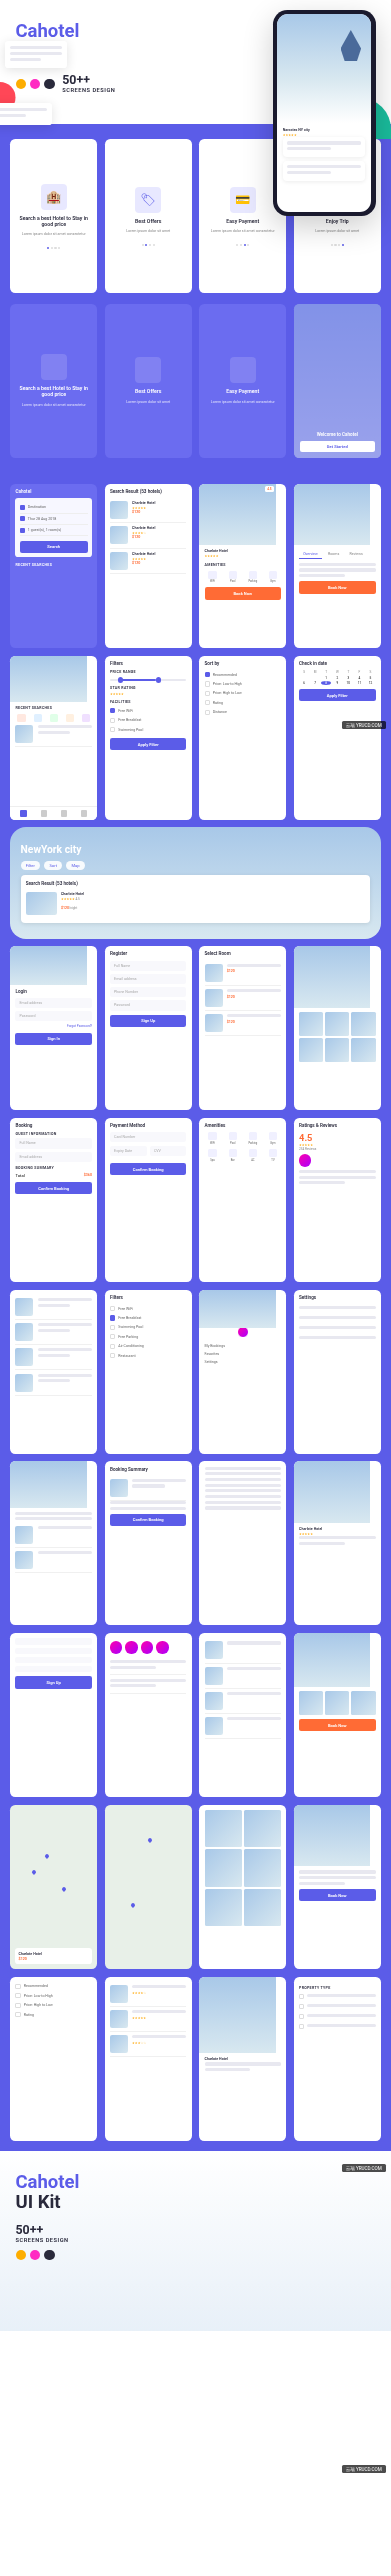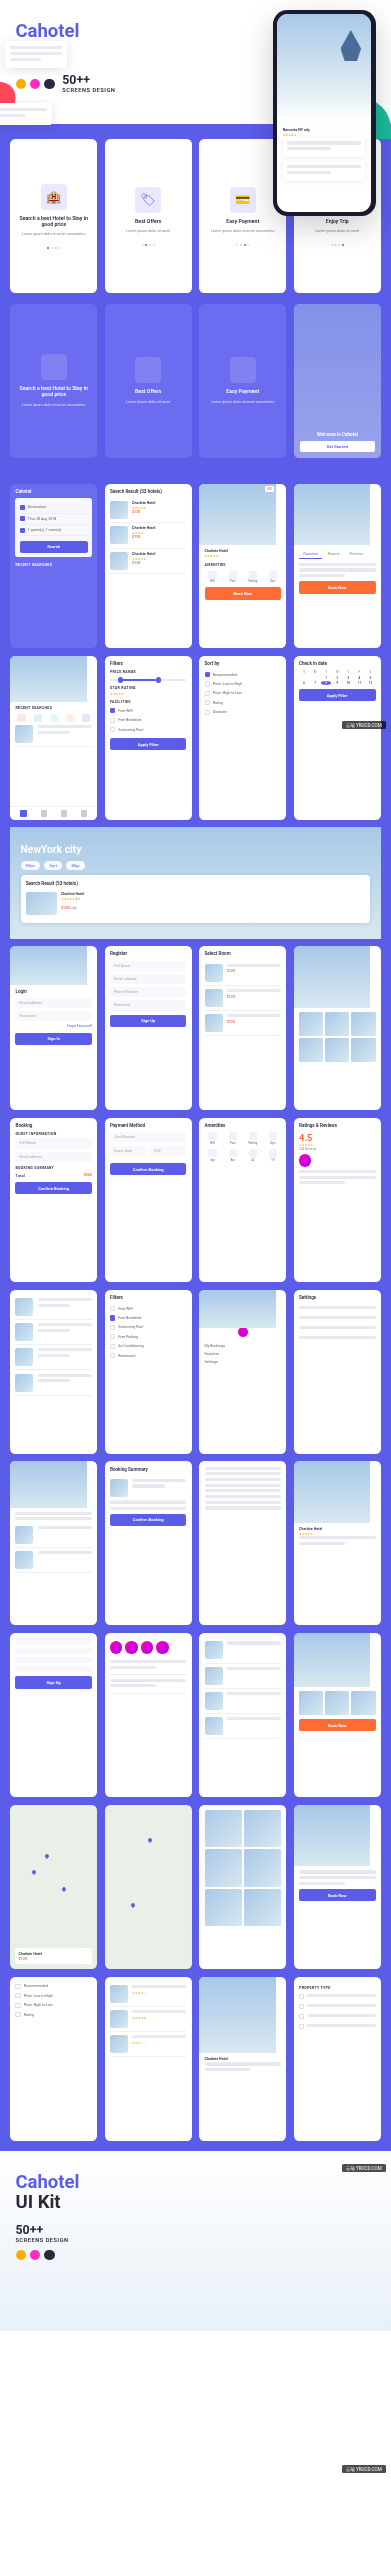--- a/index.html
+++ b/index.html
@@ -60,21 +60,21 @@
 .form-icon{width:5.2px;height:5.2px;background:#5b5ce8;border-radius:1px;flex-shrink:0}
 .form-text{font-size:3.6px;color:#666}
 .btn-primary{background:#5b5ce8;color:#fff;font-size:4.1px;font-weight:600;padding:3.6px;border-radius:2.1px;text-align:center;margin-top:4.1px}
 .btn-orange{background:#ff6b35;color:#fff;font-size:4.1px;font-weight:600;padding:3.6px;border-radius:2.1px;text-align:center;margin-top:4.1px}
 .list-item{display:flex;gap:4.1px;padding:3.1px 0;border-bottom:0.5px solid #f0f0f0}
 .list-thumb{width:18px;height:18px;background:linear-gradient(135deg,#a8c8e8,#d8e8f0);border-radius:2.1px;flex-shrink:0}
 .list-content{flex:1}
 .list-title{font-size:3.6px;font-weight:600;color:#2a2a3c;margin-bottom:1px}
 .stars{color:#ffa500;font-size:3.1px}
 .price{color:#ff6b35;font-size:3.6px;font-weight:600}
-.feature-row{background:linear-gradient(180deg,#a8c8e8 0%,#d8e8f0 100%);border-radius:1px;grid-column:1/-1;padding:15.5px 10.3px;position:relative;min-height:93px;display:flex;flex-direction:column;justify-content:center}
+.feature-row{background:linear-gradient(180deg,#a8c8e8 0%,#d8e8f0 100%);border-radius:16px;grid-column:1/-1;padding:15.5px 10.3px;position:relative;min-height:93px;display:flex;flex-direction:column;justify-content:center}
 .feature-title{font-size:10.3px;font-weight:700;color:#fff;margin-bottom:5.2px}
 .feature-pills{display:flex;gap:4.1px}
 .pill{background:rgba(255,255,255,0.9);padding:2.1px 5.2px;border-radius:6.2px;font-size:4.1px;color:#5b5ce8;display:flex;align-items:center;gap:2.1px}
 .result-card{background:#fff;border-radius:4.1px;padding:5.2px;margin-top:5.2px;box-shadow:0 1px 4.1px rgba(0,0,0,0.1)}
 .result-header{font-size:4.6px;font-weight:600;margin-bottom:3.1px;color:#2a2a3c}
 .result-item{display:flex;gap:4.1px;padding:3.1px 0}
 .tab-row{display:flex;gap:2.1px;margin-bottom:4.1px;font-size:3.6px}
 .tab{padding:2.1px 4.1px;color:#888}
 .tab.active{color:#5b5ce8;border-bottom:1px solid #5b5ce8}
 .amenity-grid{display:grid;grid-template-columns:repeat(4,1fr);gap:4.1px;margin-top:4.1px}

